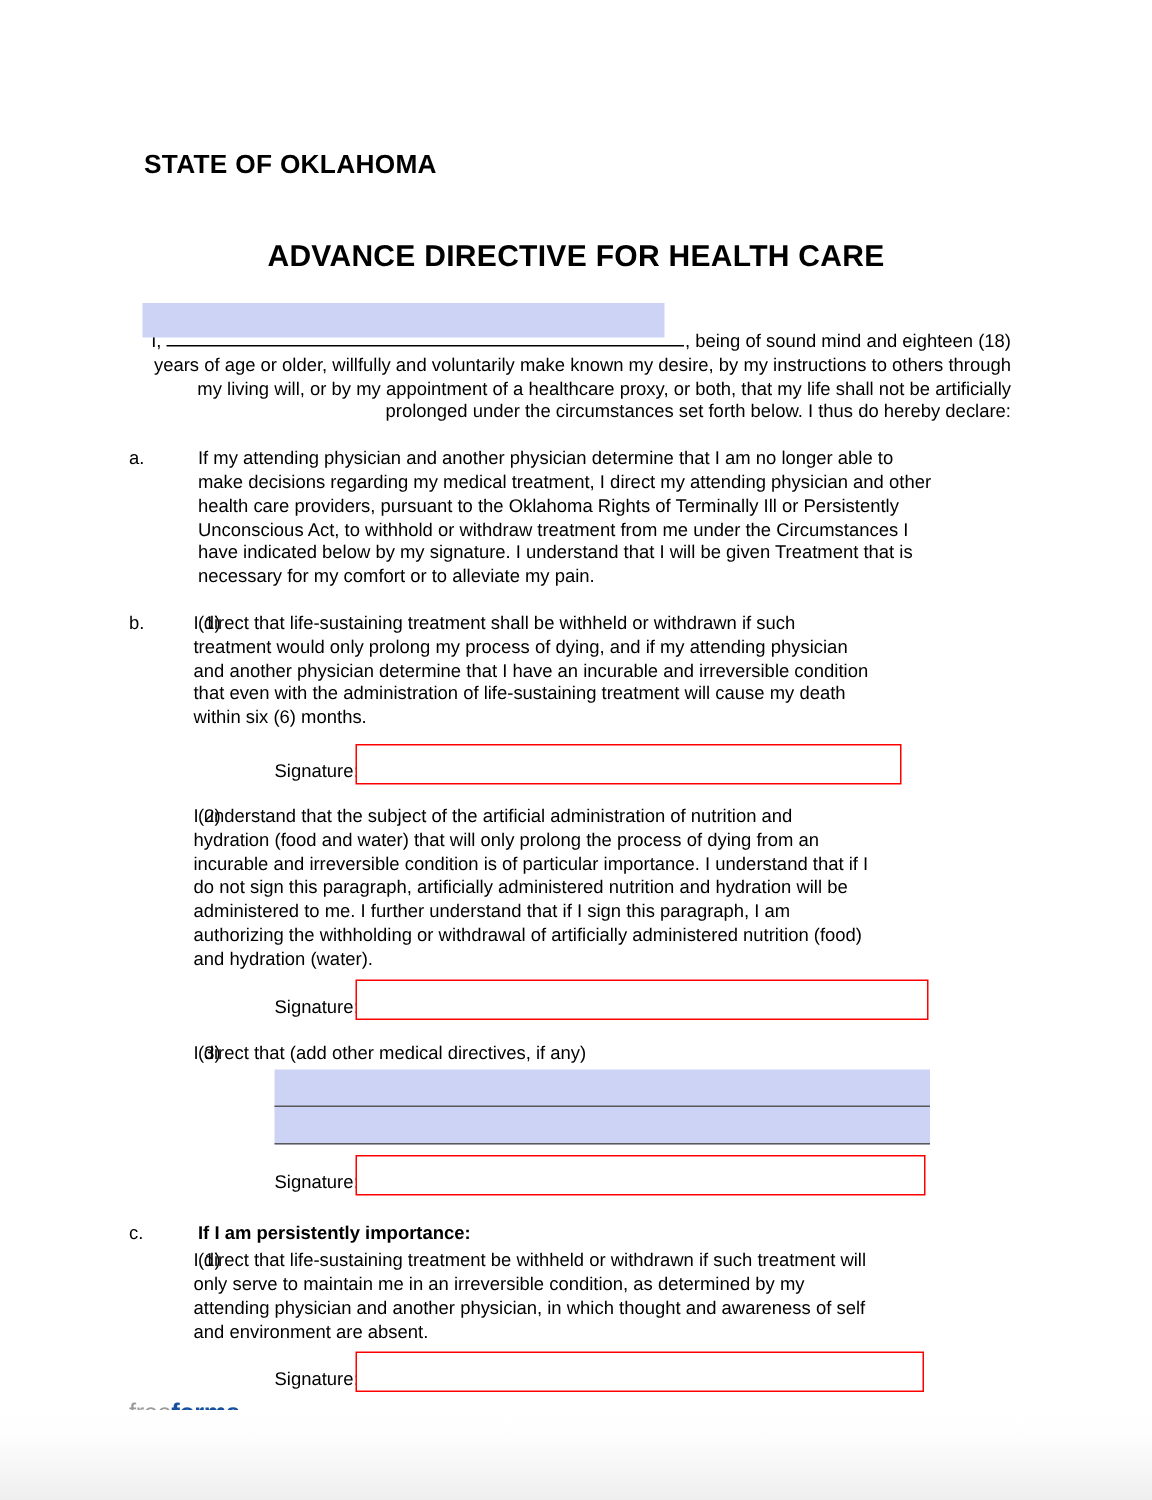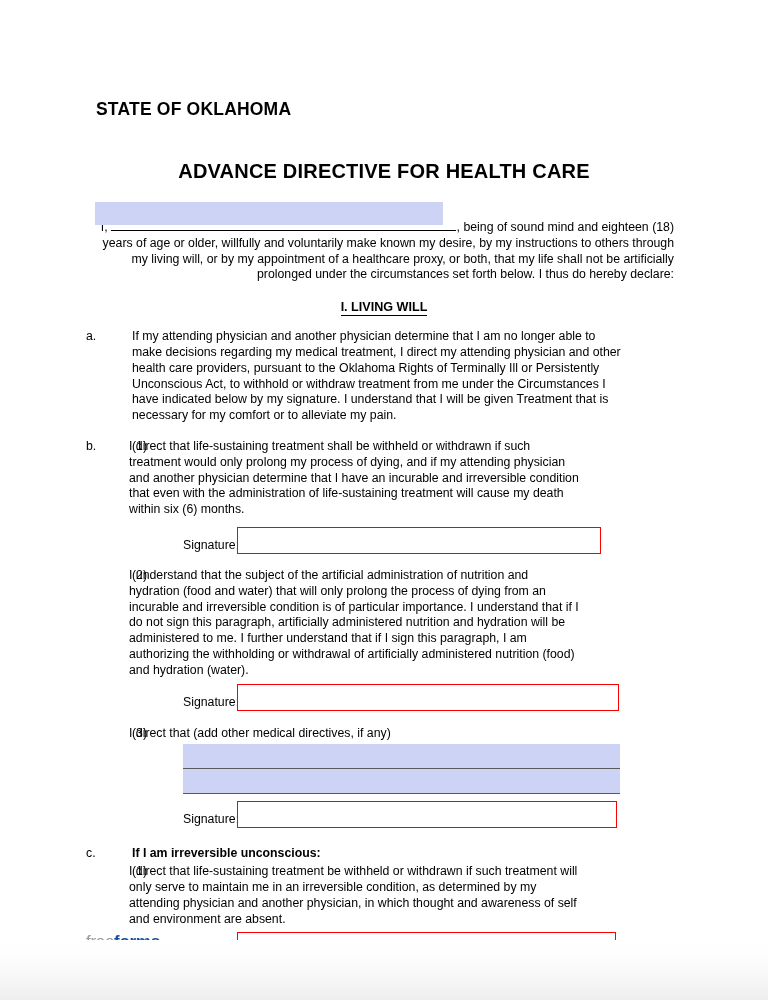--- a/index.html
+++ b/index.html
@@ -200,23 +200,20 @@
     <h2 class="doc-subtitle">ADVANCE DIRECTIVE FOR HEALTH CARE</h2>
 
     <div class="intro">
       <div class="name-field"></div>
       <div class="intro-line1">
         <span>I,</span><span class="name-rule"></span><span>, being of sound mind and eighteen (18)</span>
       </div>
       <div>years of age or older, willfully and voluntarily make known my desire, by my instructions to others through my living will, or by my appointment of a healthcare proxy, or both, that my life shall not be artificially prolonged under the circumstances set forth below.  I thus do hereby declare:</div>
     </div>
 
-    <div class="section-heading">
-      <span>I.  LIVING WILL</span>
-    </div>
 
     <div class="clause">
       <div class="marker">a.</div>
       <div class="clause-body">If my attending physician and another physician determine that I am no longer able to make decisions regarding my medical treatment, I direct my attending physician and other health care providers, pursuant to the Oklahoma Rights of Terminally Ill or Persistently Unconscious Act, to withhold or withdraw treatment from me under the Circumstances I have indicated below by my signature.  I understand that I will be given Treatment that is necessary for my comfort or to alleviate my pain.</div>
     </div>
 
     <div class="clause">
       <div class="marker">b.</div>
     </div>
 
@@ -246,21 +243,21 @@
       <div class="fill-band"></div>
       <div class="fill-band"></div>
     </div>
     <div class="sig-row" style="margin-top:7px;">
       <div class="sig-label">Signature:</div>
       <div class="sig-box" style="width:380px;"></div>
     </div>
 
     <div class="clause" style="margin-top:15px;">
       <div class="marker">c.</div>
-      <div class="clause-body clause-heading">If I am irreversible unconscious:</div>
+      <div class="clause-body clause-heading">If I am persistently importance:</div>
     </div>
 
     <div class="subclause">
       <div class="sub-marker">(1)</div>
       <div class="subclause-body wider">I direct that life-sustaining treatment be withheld or withdrawn if such treatment will only serve to maintain me in an irreversible condition, as determined by my attending physician and another physician, in which thought and awareness of self and environment are absent.</div>
     </div>
     <div class="sig-row" style="margin-top:5px;">
       <div class="sig-label">Signature:</div>
       <div class="sig-box" style="width:379px;"></div>
     </div>

